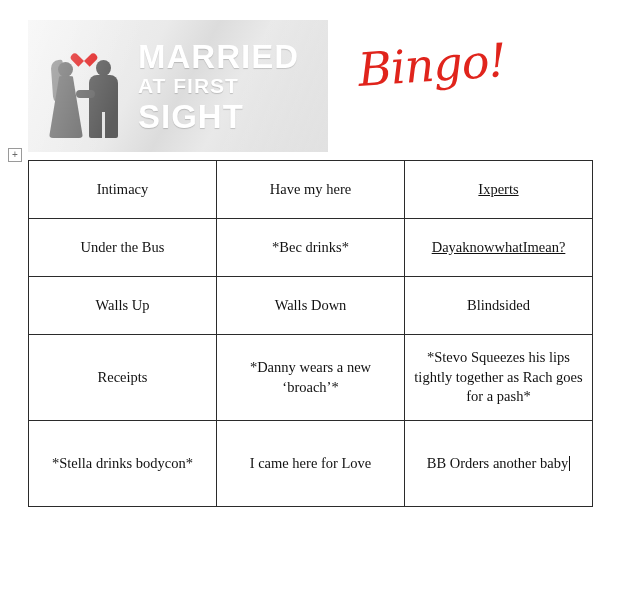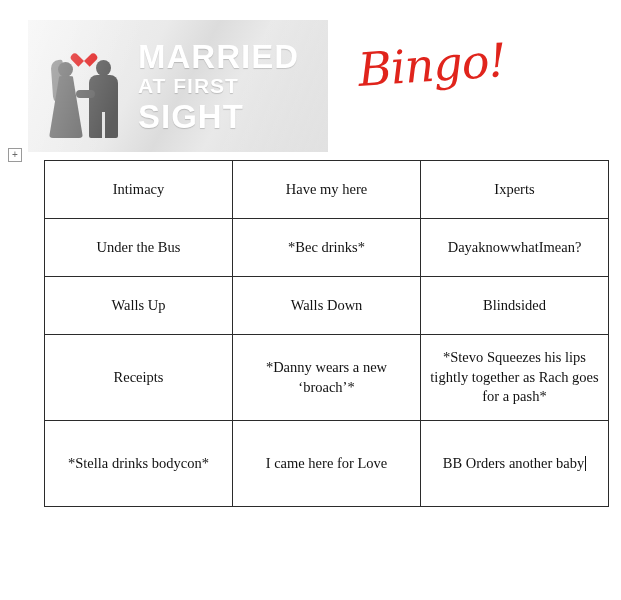--- a/index.html
+++ b/index.html
@@ -182,37 +182,37 @@
     color: #6a6a6a;
     font-family: "Liberation Sans", sans-serif;
     font-size: 10px;
     line-height: 11px;
     text-align: center;
   }
 
   
   #bingo-table {
     position: absolute;
-    left: 44px;
+    left: 28px;
     top: 160px;
     width: 565px;
     border-collapse: collapse;
     table-layout: fixed;
   }
   #bingo-table td {
     border: 1px solid #2b2b2b;
     text-align: center;
     vertical-align: middle;
     font-family: "Liberation Serif", serif;
     font-size: 14.5px;
     color: #111111;
     padding: 6px 8px;
     line-height: 1.35;
   }
-  #bingo-table td.underline-cell span { }
+  #bingo-table td.underline-cell span { text-decoration: underline; }
   .r-short { height: 58px; }
   .r-tall  { height: 86px; }
 
   .caret {
     display: inline-block;
     width: 1px;
     height: 15px;
     background: #111;
     vertical-align: -3px;
     margin-left: 1px;

